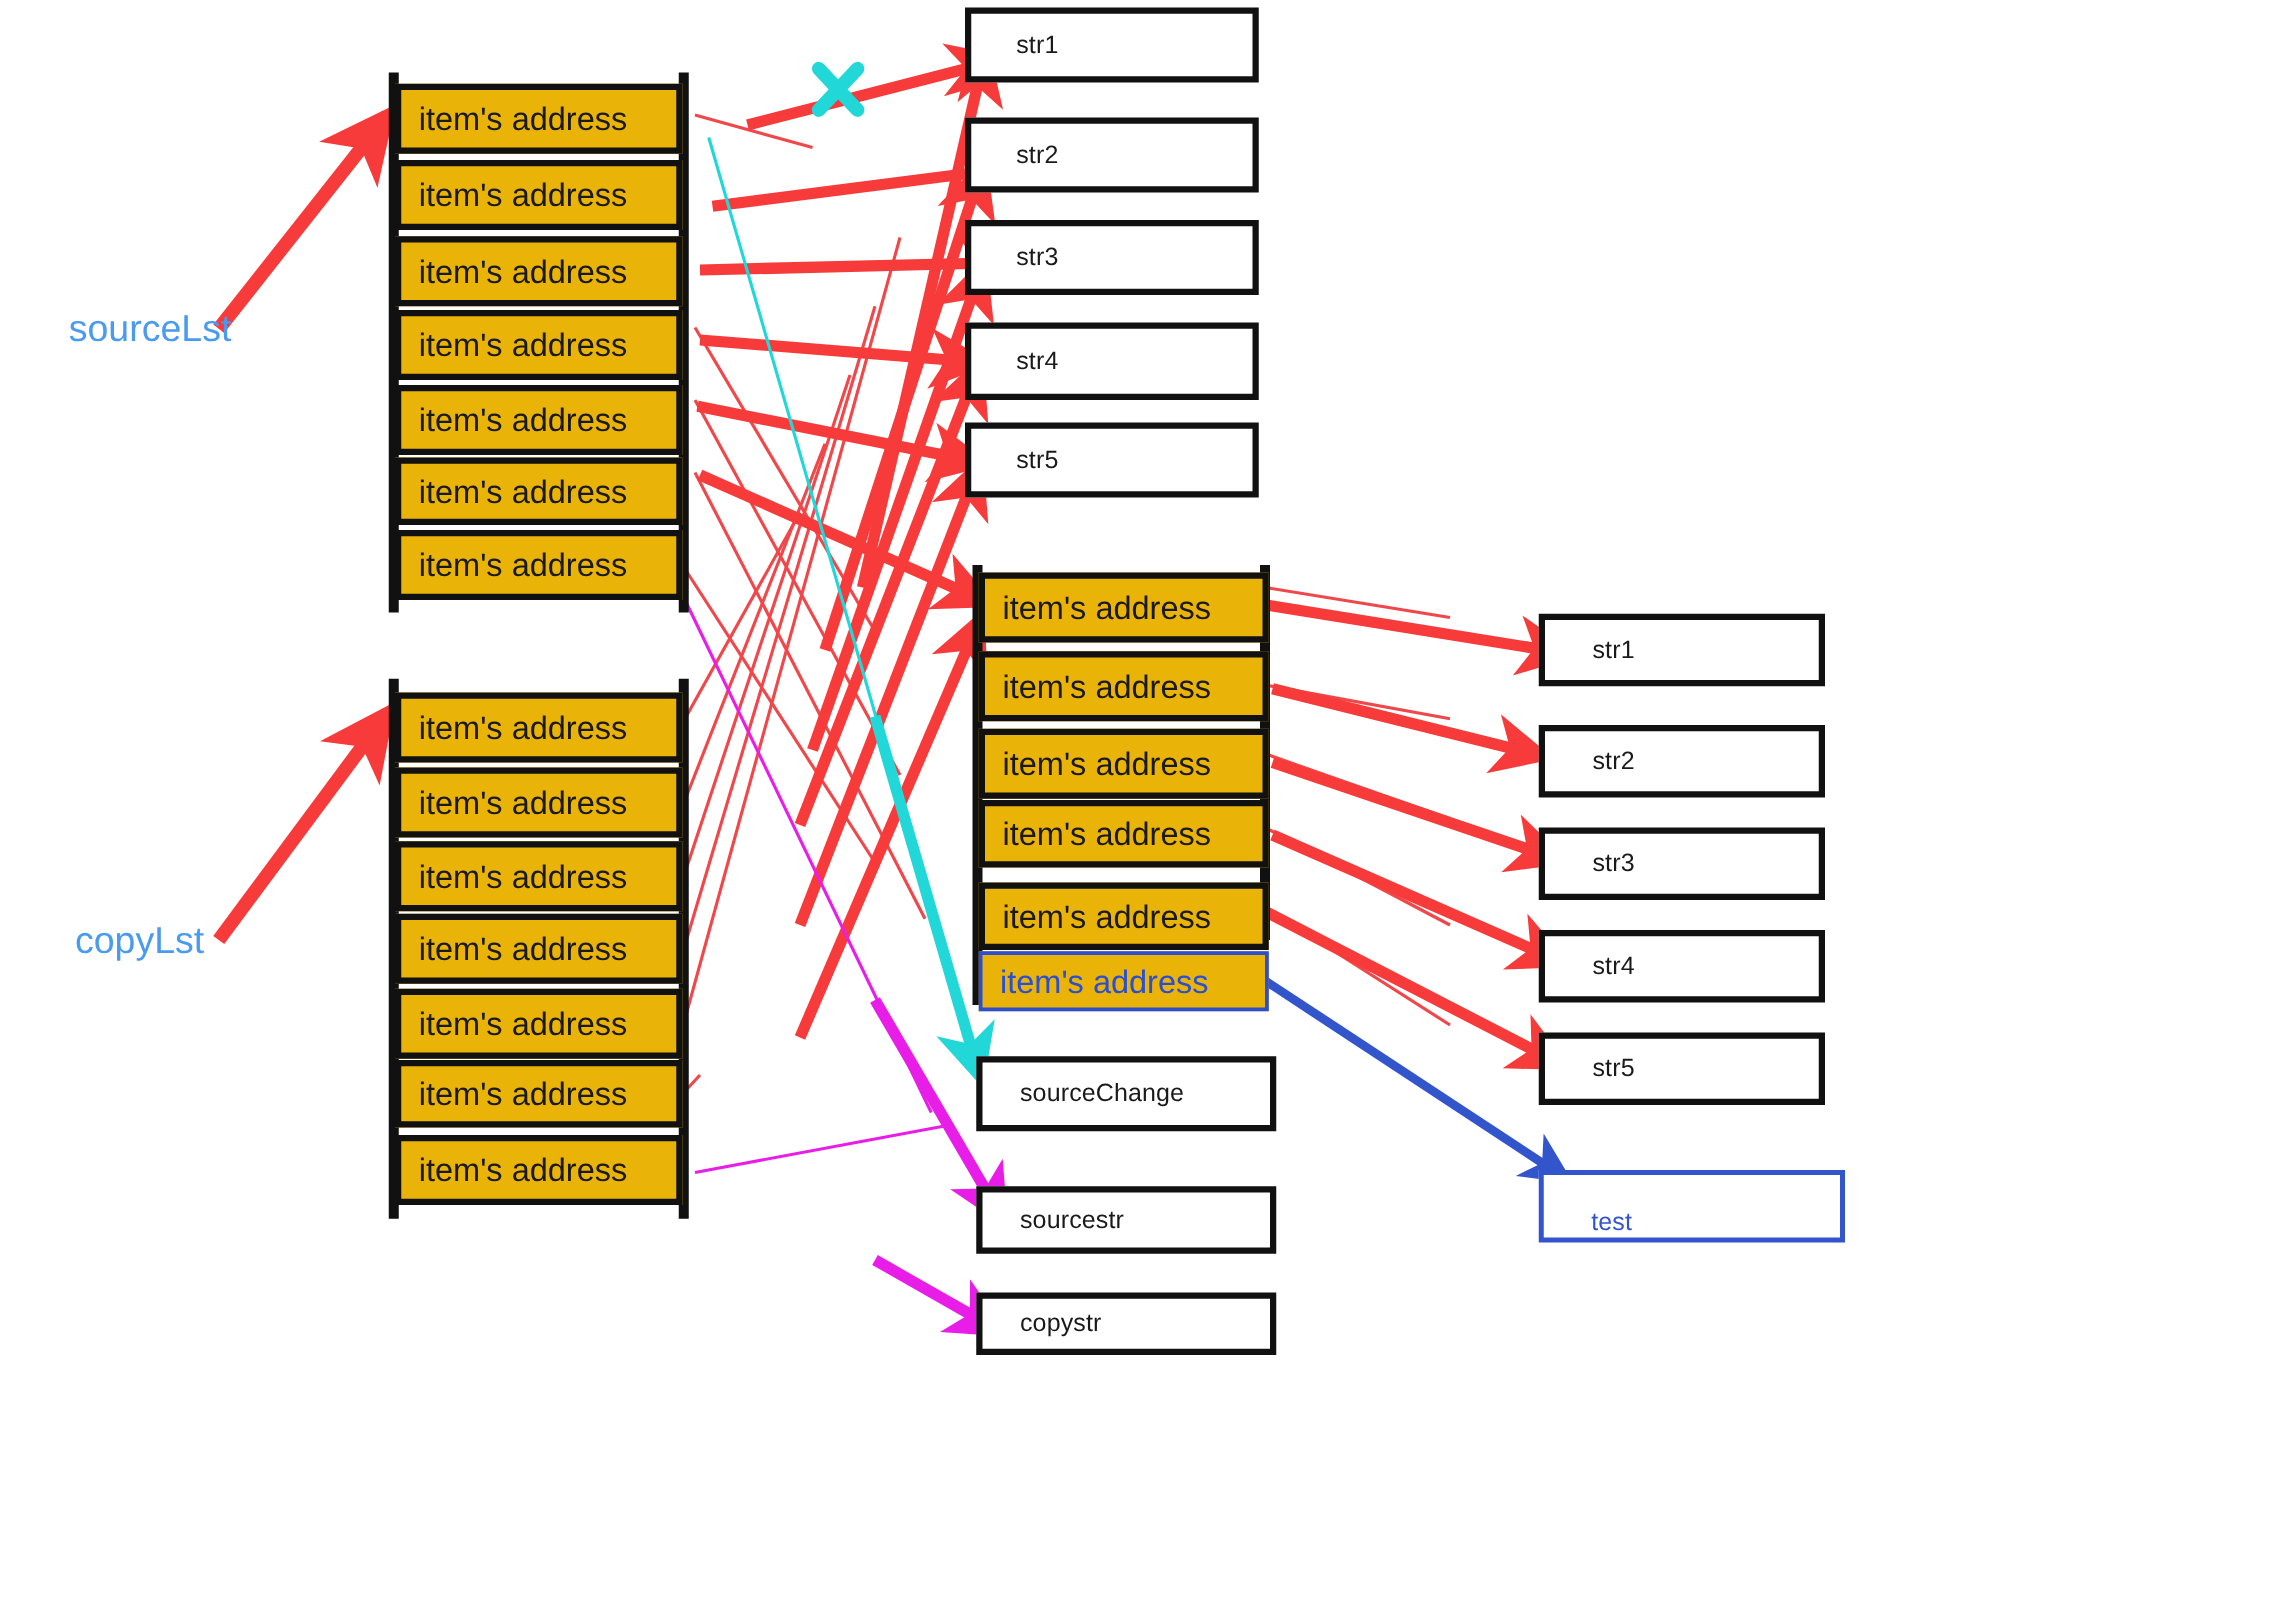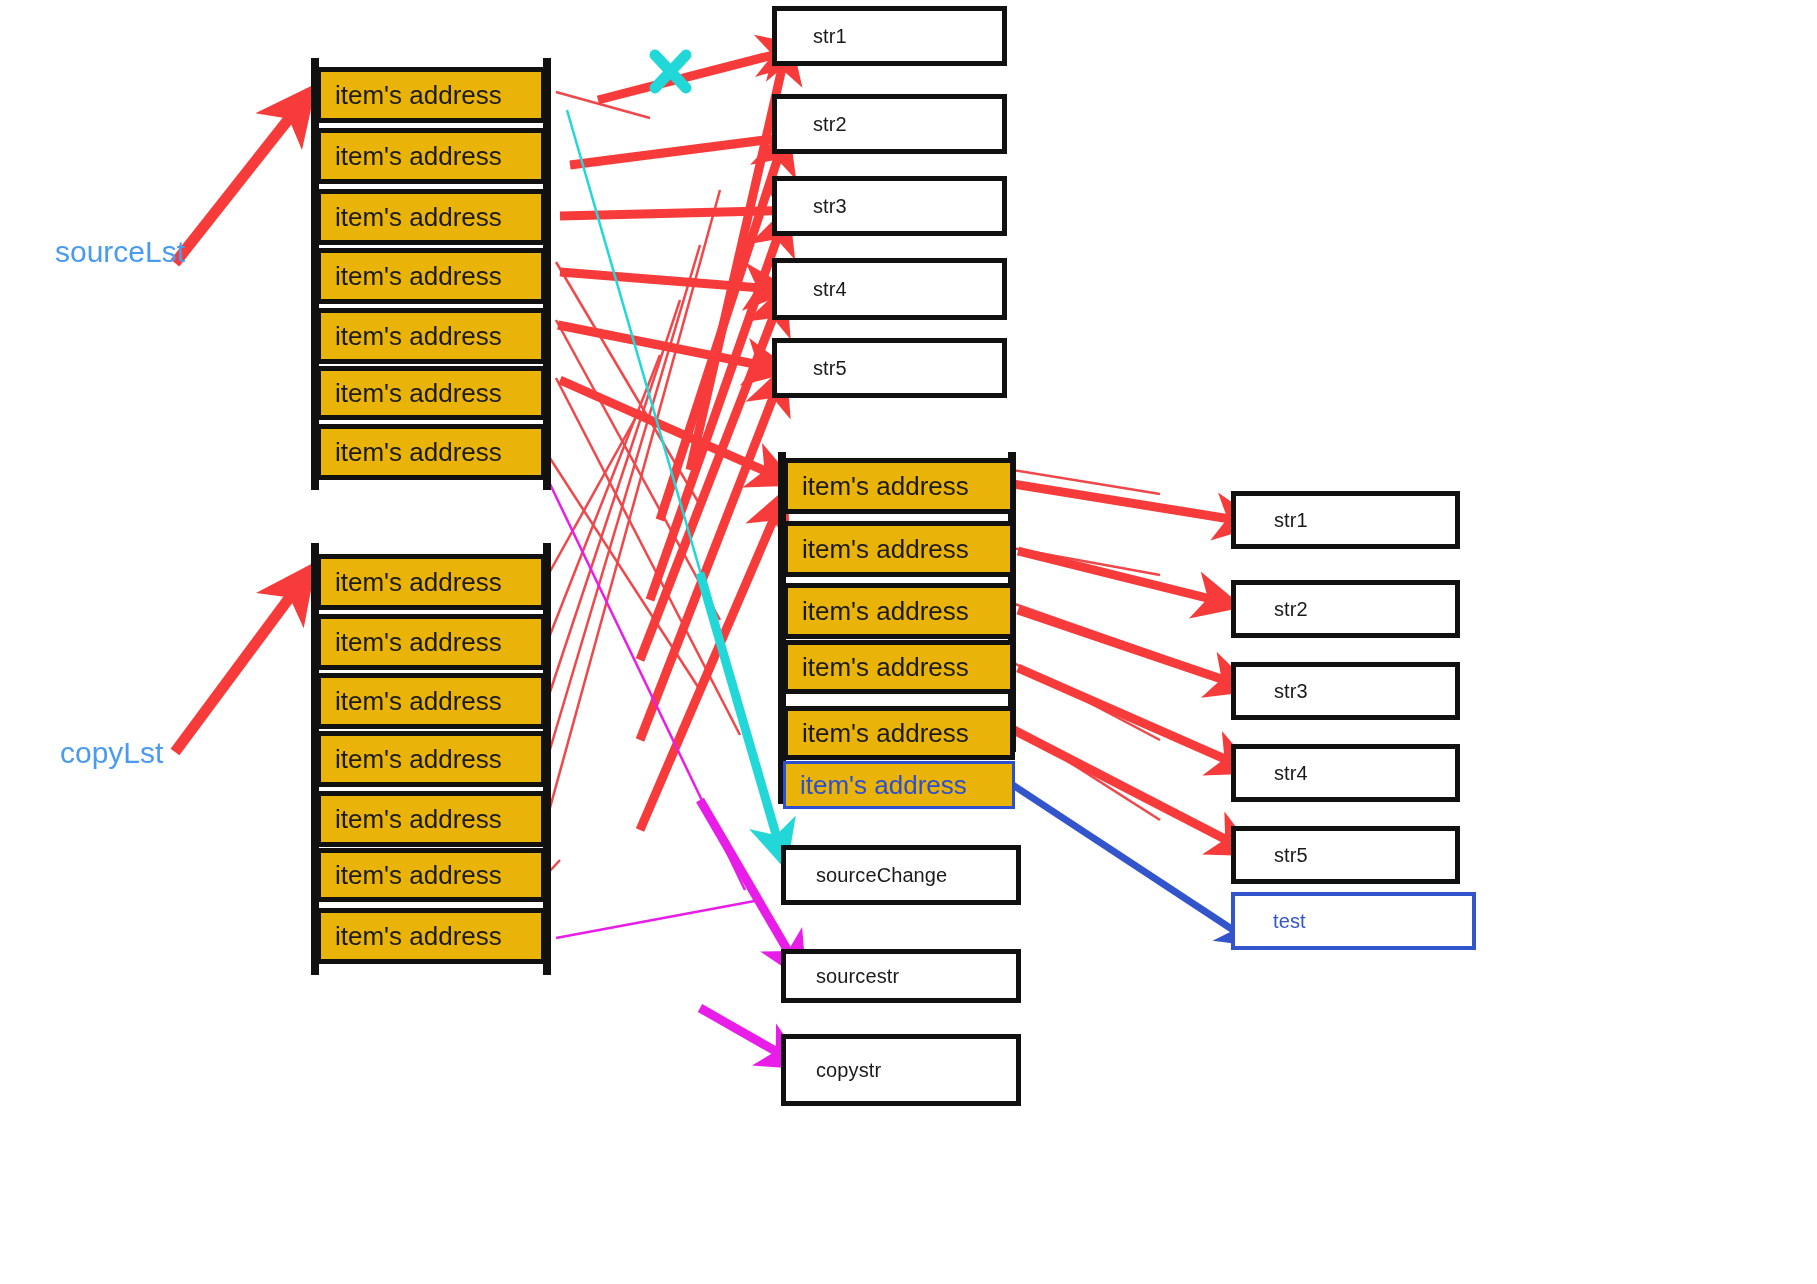--- a/index.html
+++ b/index.html
@@ -203,21 +203,21 @@
     <g>
       <line x1="990" y1="770" x2="1253" y2="943" stroke="#3355cc" stroke-width="7" marker-end="url(#ah-blue)"></line>
     </g>
 
     <g>
       <line x1="655" y1="55" x2="686" y2="88" stroke="#21d7d7" stroke-width="11" stroke-linecap="round"></line>
       <line x1="686" y1="55" x2="655" y2="88" stroke="#21d7d7" stroke-width="11" stroke-linecap="round"></line>
     </g>
   </svg>
 
-  <div class="label" style="left:55px; top:235px;">sourceLst</div>
+  <div class="label" style="left:55px; top:247px;">sourceLst</div>
   <div class="label" style="left:60px; top:736px;">copyLst</div>
 
   <div class="side-rail" style="left:311px; top:58px;  width:8px; height:432px;"></div>
   <div class="side-rail" style="left:543px; top:58px;  width:8px; height:432px;"></div>
 
   <div class="list-cell" style="left:316px; top:67px;  width:230px; height:56px;">
     <span class="txt">item's address</span>
   </div>
   <div class="list-cell" style="left:316px; top:128px; width:230px; height:56px;">
     <span class="txt">item's address</span>
@@ -300,37 +300,37 @@
   <div class="list-cell blue-cell" style="left:783px; top:761px; width:232px; height:48px;">
     <span class="txt">item's address</span>
   </div>
 
   <div class="cell" style="left:781px; top:845px;  width:240px; height:60px;">
     <span class="txt" style="padding-left:30px;">sourceChange</span>
   </div>
   <div class="cell" style="left:781px; top:938px;  width:240px; height:54px;margin-top:11px;">
     <span class="txt" style="padding-left:30px;">sourcestr</span>
   </div>
-  <div class="cell" style="left:781px; top:1034px; width:240px; height:72px;">
+  <div class="cell" style="left:781px; top:1034px; width:240px; height:50px;">
     <span class="txt" style="padding-left:30px;">copystr</span>
   </div>
 
   <div class="cell" style="left:1231px; top:491px; width:229px; height:58px;">
     <span class="txt" style="padding-left:38px;">str1</span>
   </div>
   <div class="cell" style="left:1231px; top:580px; width:229px; height:58px;">
     <span class="txt" style="padding-left:38px;">str2</span>
   </div>
   <div class="cell" style="left:1231px; top:662px; width:229px; height:58px;">
     <span class="txt" style="padding-left:38px;">str3</span>
   </div>
   <div class="cell" style="left:1231px; top:744px; width:229px; height:58px;">
     <span class="txt" style="padding-left:38px;">str4</span>
   </div>
   <div class="cell" style="left:1231px; top:826px; width:229px; height:58px;">
     <span class="txt" style="padding-left:38px;">str5</span>
   </div>
 
-  <div class="cell blue-box" style="left:1231px; top:892px; width:245px; height:58px;">
+  <div class="cell blue-box" style="left:1231px; top:936px; width:245px; height:58px;align-items:flex-end;">
     <span class="txt" style="padding-left:38px;">test</span>
   </div>
 
 </div>
 
 </body></html>

